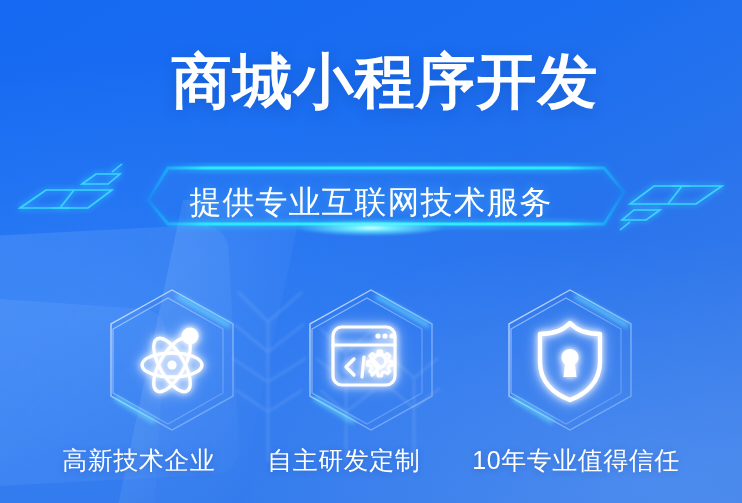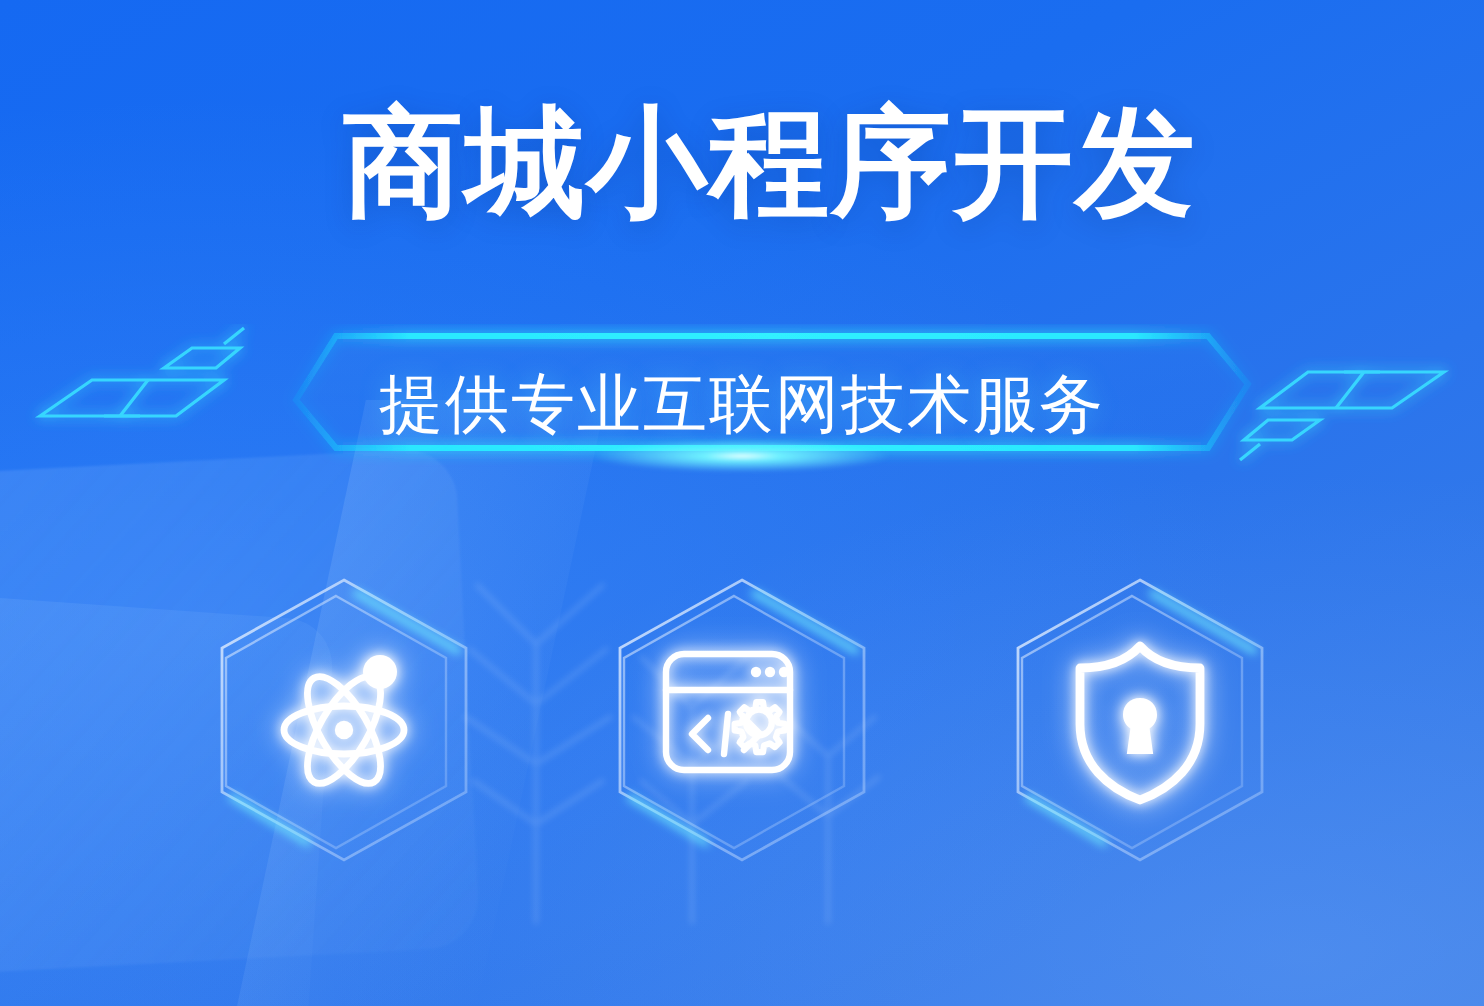--- a/index.html
+++ b/index.html
@@ -304,14 +304,19 @@
           <path d="M38 5 C30 14 18 16 8 16 L8 44 C8 64 22 76 38 82
                    C54 76 68 64 68 44 L68 16 C58 16 46 14 38 5 Z" fill="none" stroke="#ffffff" stroke-width="4.4" stroke-linejoin="round"></path>
           <path d="M38 31 C43 31 46.5 34.6 46.5 39.4 C46.5 42.4 45 44.8 42.8 46.2
                    L44.6 59 L31.4 59 L33.2 46.2 C31 44.8 29.5 42.4 29.5 39.4
                    C29.5 34.6 33 31 38 31 Z" fill="#ffffff"></path>
         </svg>
       </div>
     </div>
   </div>
 
+  <div class="labels">
+    <span class="lbl">高新技术企业</span>
+    <span class="lbl">自主研发定制</span>
+    <span class="lbl">10年专业值得信任</span>
+  </div>
 
 </div>
 
 </body></html>

